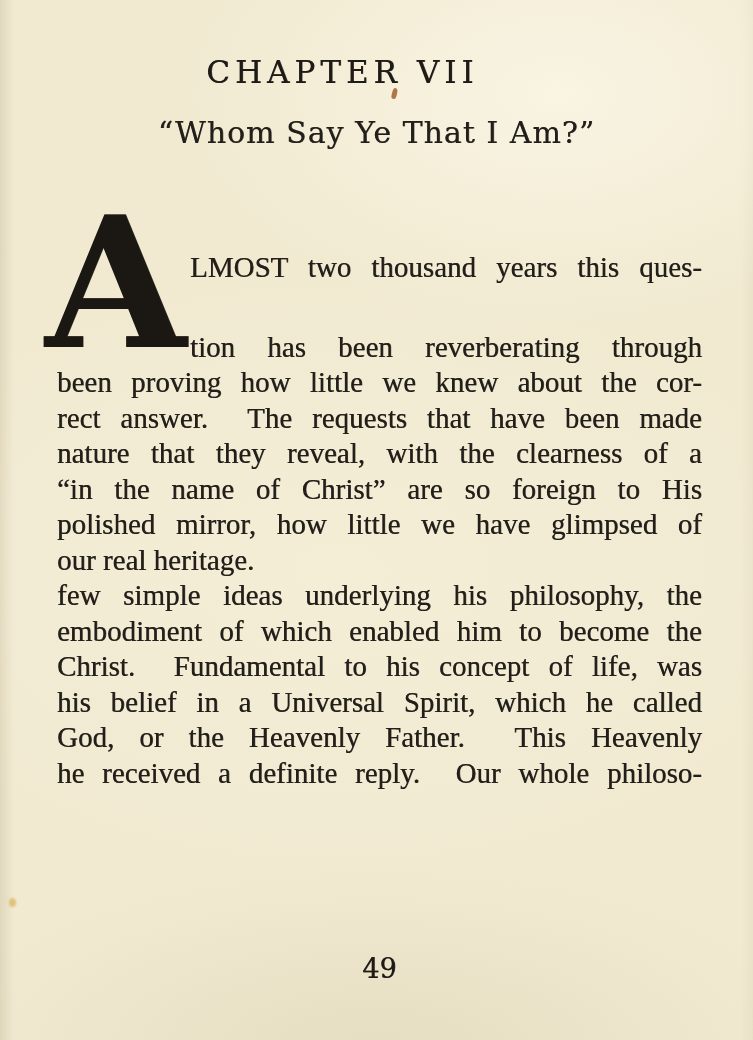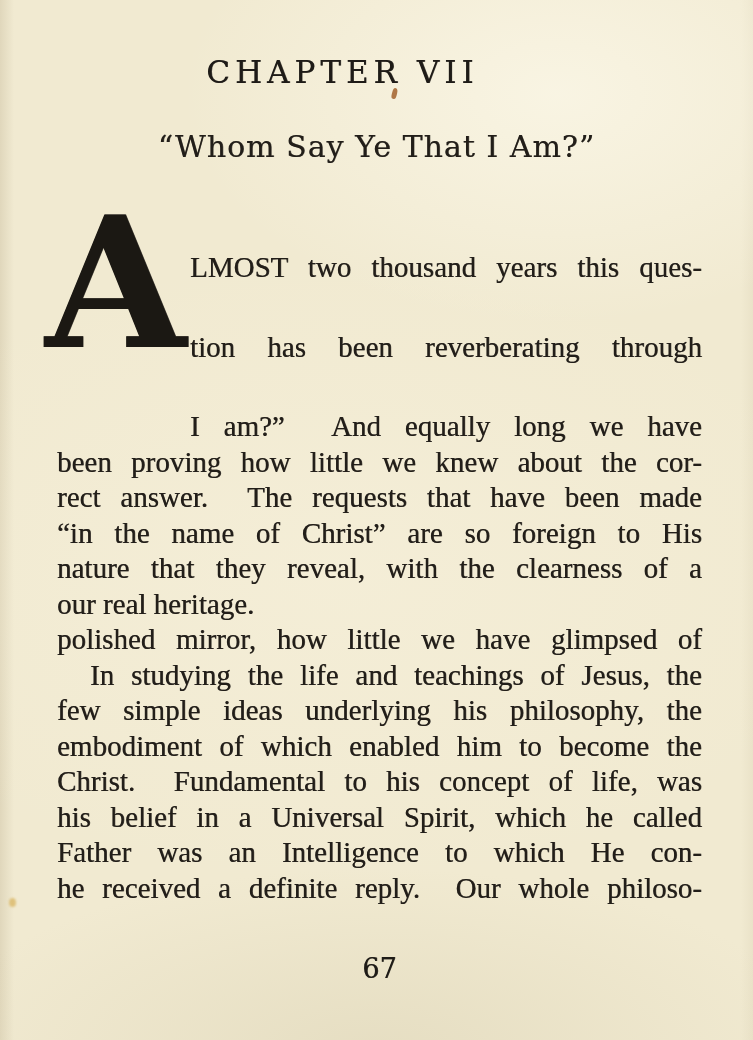--- a/index.html
+++ b/index.html
@@ -26,21 +26,21 @@
     text-align: center;
     font-family: "DejaVu Serif", serif;
     font-size: 31px;
     letter-spacing: 5px;
     color: #1e1b17;
     text-shadow: 0.4px 0 0 rgba(30,27,23,0.7);
   }
 
   .subtitle {
     position: absolute;
-    top: 129px; left: 0; width: 753px;
+    top: 115px; left: 0; width: 753px;
     text-align: center;
     font-family: "DejaVu Serif", serif;
     font-size: 30px;
     letter-spacing: 1px;
     color: #221e19;
     text-shadow: 0.4px 0 0 rgba(34,30,25,0.65);
   }
 
   .body-block {
     position: absolute;
@@ -107,34 +107,32 @@
   <div class="heading">CHAPTER VII</div>
   <div class="ink-speck"></div>
 
   <div class="subtitle">“Whom Say Ye That I Am?”</div>
 
   <div class="body-block">
     <span class="dropcap">A</span>
 
     <div class="ln dc">LMOST two thousand years this ques-</div>
     <div class="ln dc">tion has been reverberating through</div>
-    <div class="ln dc">I am?”&nbsp; And equally long we have</div>
     <div class="ln">been proving how little we knew about the cor-</div>
     <div class="ln">rect answer.&nbsp; The requests that have been made</div>
+    <div class="ln">nature that they reveal, with the clearness of a</div>
     <div class="ln">“in the name of Christ” are so foreign to His</div>
-    <div class="ln">nature that they reveal, with the clearness of a</div>
+    <div class="ln">polished mirror, how little we have glimpsed of</div>
     <div class="ln endpara">our real heritage.</div>
-    <div class="ln">polished mirror, how little we have glimpsed of</div>
 
-    <div class="ln pind">In studying the life and teachings of Jesus, the</div>
     <div class="ln">few simple ideas underlying his philosophy, the</div>
     <div class="ln">embodiment of which enabled him to become the</div>
     <div class="ln">Christ.&nbsp; Fundamental to his concept of life, was</div>
     <div class="ln">his belief in a Universal Spirit, which he called</div>
-    <div class="ln">Father was an Intelligence to which He con-</div>
+    <div class="ln">God, or the Heavenly Father.&nbsp; This Heavenly</div>
     <div class="ln">he received a definite reply.&nbsp; Our whole philoso-</div>
   </div>
 
   <div class="paper-speck"></div>
 
-  <div class="folio">67</div>
+  <div class="folio">49</div>
 
 </div>
 
 </body></html>

